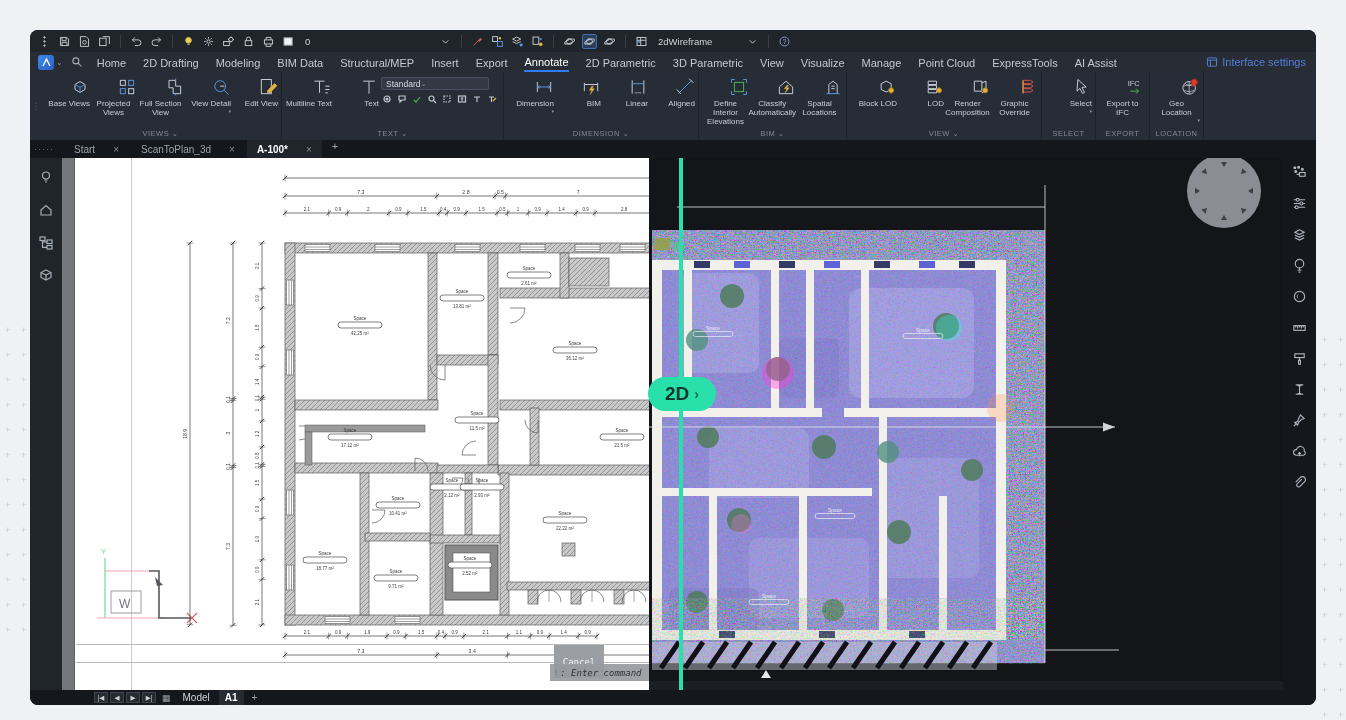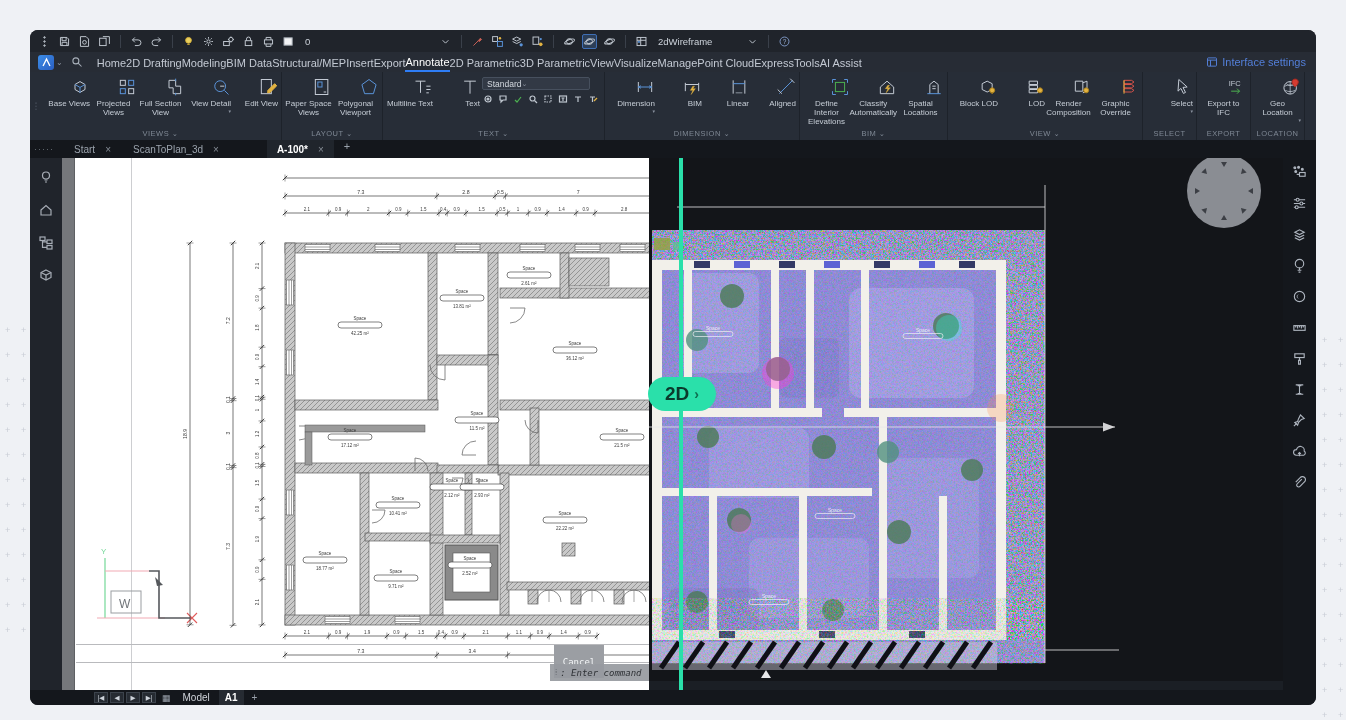--- a/index.html
+++ b/index.html
@@ -11,21 +11,21 @@
   .qicon { width:15px; height:15px; display:inline-flex; align-items:center; justify-content:center; flex:0 0 auto; }
   .qicon.activebox { background:#2c3e57; border:1px solid #3f6fb5; border-radius:2px; }
   .qsep { width:1px; height:13px; background:#3a404a; margin:0 3px; flex:0 0 auto; }
   .qfield { height:15px; display:flex; align-items:center; color:#cdd3db; font-size:9.5px; padding:0 4px; }
 
   
   .menubar { height:20px; background:#272c35; display:flex; align-items:center; padding:0 8px; position:relative; }
   .logo { width:16px; height:15px; border-radius:3px; background:linear-gradient(135deg,#3b8de8,#2b5fc2); display:inline-flex; align-items:center; justify-content:center; margin-right:2px; }
   .logochev { color:#8b93a0; font-size:8px; margin-right:8px; }
   .msearch { margin-right:14px; display:inline-flex; }
-  #menu-tabs { display:flex; align-items:center; }
+  #menu-tabs { display:flex; gap:17px; align-items:center; }
   .mtab { color:#c3c9d3; font-size:11px; cursor:default; padding:3px 0 2px; }
   .mtab.active { color:#ffffff; border-bottom:2px solid #2e7df6; }
   .iface { position:absolute; right:10px; top:0; height:20px; display:flex; align-items:center; gap:4px; color:#537fd9; font-size:11px; }
 
   
   .ribbon { height:68px; background:#272d37; display:flex; align-items:stretch; padding-left:2px; overflow:hidden; }
   .rgrip { width:8px; color:#5a6270; font-size:9px; display:flex; align-items:center; justify-content:center; }
   .rpanel { display:flex; flex-direction:column; border-right:1px solid #1d222a; padding:2px 3px 0; }
   .rrow { display:flex; align-items:flex-start; flex:1; gap:0; }
   .rbtn { width:47px; display:flex; flex-direction:column; align-items:flex-end; padding-top:2px; cursor:default; }
@@ -35,22 +35,22 @@
   .rlabel { height:13px; font-size:7.5px; color:#7f8894; text-align:center; letter-spacing:.5px; padding-top:2px; }
   .textcol { display:flex; flex-direction:column; gap:3px; padding:3px 2px 0; }
   .rsel { width:108px; height:13px; background:#323945; border:1px solid #47505e; border-radius:2px; color:#d4d9e0; font-size:8.5px; display:flex; align-items:center; justify-content:flex-start; padding:0 4px; }
   .selch { color:#8b93a0; font-size:7px; }
   .ttools { display:flex; gap:3px; align-items:center; }
   .ttool { width:12px; height:12px; display:inline-flex; align-items:center; justify-content:center; }
 
   
   .doctabs { height:18px; background:#14171c; display:flex; align-items:center; padding-left:4px; gap:2px; }
   .dgrip { color:#6a7178; font-size:9px; letter-spacing:1px; margin-right:8px; }
-  .dtab { display:flex; align-items:center; gap:10px; height:18px; padding:0 10px; color:#9ba3ad; font-size:10px; }
-  .dtab.active { color:#ffffff; font-weight:bold; background:#20252c;margin-left:36px; }
+  .dtab { display:flex; align-items:center; gap:18px; height:18px; padding:0 10px; color:#9ba3ad; font-size:10px; }
+  .dtab.active { color:#ffffff; font-weight:bold; background:#20252c; }
   .dclose { color:#848b94; font-size:10px; font-weight:normal; }
   .dadd { color:#9ba3ad; font-size:11px; padding:0 8px; }
 
   
   .main { position:absolute; top:128px; left:0; right:0; bottom:15px; display:flex; }
   .lrail { width:32px; background:#20242b; display:flex; flex-direction:column; align-items:center; gap:15px; padding-top:10px; }
   .rrail { width:33px; background:#14171c; display:flex; flex-direction:column; align-items:center; gap:13px; padding-top:5px; margin-left:auto; }
   .railbtn { width:18px; height:18px; display:flex; align-items:center; justify-content:center; }
   .canvas { position:relative; flex:1; display:flex; overflow:hidden; }
 
@@ -392,43 +392,20 @@
               <span class="ricon">
                 <svg width="20" height="20" viewBox="0 0 24 24" fill="none" stroke="#c3cad4" stroke-width="1.2">
                   <rect x="4" y="3" width="12" height="17"></rect>
                   <path d="M12 16l8-8 2.5 2.5-8 8-3 .5z" fill="#e3b341" stroke="#e3b341"></path>
                 </svg>
               </span>
               <span class="rtext">Edit View</span>
             </div>
           </div>
           <div class="rlabel">VIEWS  ⌄</div>
-        </div>
-        <div class="rpanel">
-          <div class="rrow">
-            <div class="rbtn">
-              <span class="ricon">
-                <svg width="20" height="20" viewBox="0 0 24 24" fill="none" stroke="#c3cad4" stroke-width="1.2">
-                  <rect x="4" y="3" width="15" height="18"></rect>
-                  <rect x="7" y="6" width="5" height="6" stroke="#5a93d8"></rect>
-                  <path d="M14 18h3"></path>
-                </svg>
-              </span>
-              <span class="rtext">Paper Space Views</span>
-            </div>
-            <div class="rbtn">
-              <span class="ricon">
-                <svg width="20" height="20" viewBox="0 0 24 24" fill="none" stroke="#c3cad4" stroke-width="1.2">
-                  <path d="M12 3l8.5 6.2L17.3 20H6.7L3.5 9.2z" stroke="#5a93d8"></path>
-                </svg>
-              </span>
-              <span class="rtext">Polygonal Viewport</span>
-            </div>
-          </div>
-          <div class="rlabel">LAYOUT  ⌄</div>
         </div>
         <div class="rpanel">
           <div class="rrow">
             <div class="rbtn">
               <span class="ricon">
                 <svg width="20" height="20" viewBox="0 0 24 24" fill="none" stroke="#c3cad4" stroke-width="1.2">
                   <path d="M3 5h12M9 5v14"></path>
                   <path d="M16 11h5M16 15h5M16 19h3"></path>
                 </svg>
               </span>

